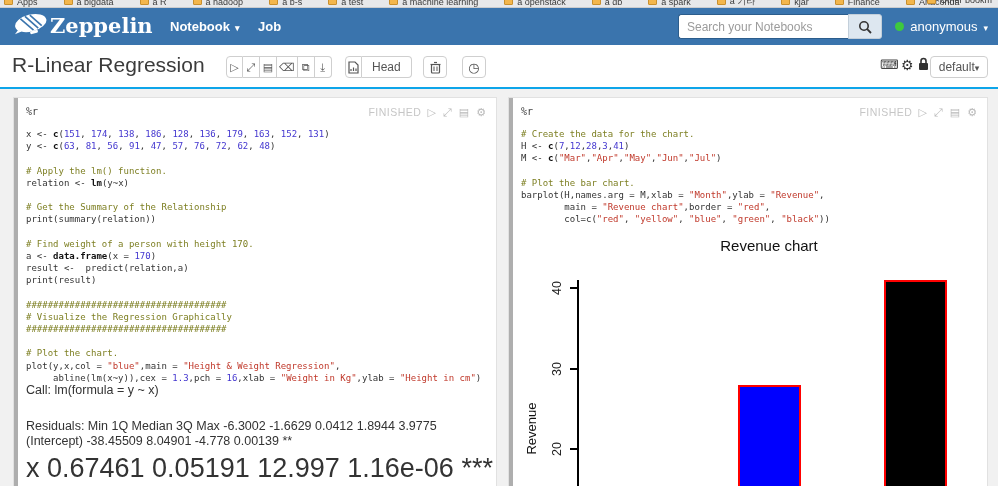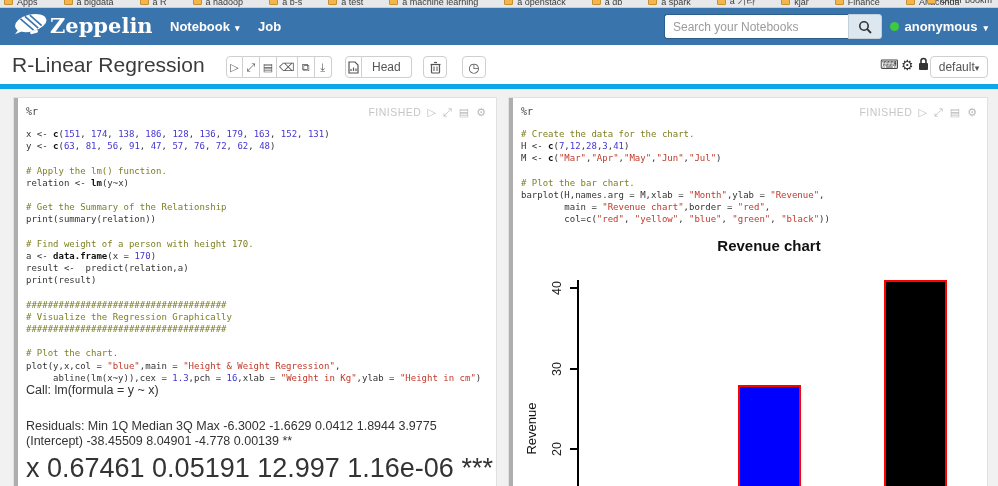--- a/index.html
+++ b/index.html
@@ -15,32 +15,32 @@
   .bm-other { position: absolute; right: 6px; top: -5px; display: inline-flex; align-items: center; gap: 4px; font-size: 9px; color: #3a3a3a; }
 
   
   .navbar { position: absolute; top: 8px; left: 0; width: 998px; height: 37px; background: #3a74ad; }
   .brand { position: absolute; left: 12px; top: 4px; display: flex; align-items: center; }
   .brand-text { font-family: "DejaVu Serif", serif; font-weight: bold; font-size: 21px; color: #ffffff; }
   .nav-menu { position: absolute; top: 0; height: 37px; display: flex; align-items: center; gap: 5px;
     color: #ffffff; font-size: 13px; font-weight: bold; cursor: pointer; }
   .caret { display: inline-block; font-size: 9px; color: inherit; transform: translateY(1px); }
   .searchbox { position: absolute; right: 116px; top: 6px; display: flex; height: 25px; }
-  .searchbox input { width: 184px; height: 25px; border: 1px solid #2c5d8c; border-right: none;
+  .searchbox input { width: 170px; height: 25px; border: 1px solid #2c5d8c; border-right: none;
     border-radius: 3px 0 0 3px; padding: 0 8px; font-size: 12px; color: #333; outline: none; }
   .searchbox input::placeholder { color: #9b9b9b; }
   .search-btn { width: 34px; height: 25px; background: #dde7f0; border: 1px solid #c3cfda;
     border-radius: 0 3px 3px 0; display: flex; align-items: center; justify-content: center; cursor: pointer; }
   .user { position: absolute; right: 10px; top: 0; height: 37px; display: flex; align-items: center; gap: 6px;
-    color: #fff; font-size: 13px; font-weight: bold; cursor: pointer; }
+    color: #fff; font-size: 13px; font-weight: normal; cursor: pointer; }
   .status-dot { width: 9px; height: 9px; border-radius: 50%; background: #3ec93e; }
 
   
   .titlebar { position: absolute; top: 45px; left: 0; width: 998px; height: 44px; background: #ffffff;
-    border-bottom: 5px solid #0ea5e9; }
+    border-bottom: 2px solid #0ea5e9; }
   .note-title { position: absolute; left: 12px; top: 8px; font-size: 21px; font-weight: 400; color: #3b3b3b; }
   .btn-group { position: absolute; top: 11px; display: flex; }
   .ibtn { min-width: 17px; height: 22px; padding: 0 2px; border: 1px solid #cfcfcf; border-left: none;
     background: #fff; color: #555; font-size: 11px; display: inline-flex; align-items: center;
     justify-content: center; cursor: pointer; line-height: 1; }
   .btn-group .ibtn:first-child { border-left: 1px solid #cfcfcf; border-radius: 4px 0 0 4px; }
   .btn-group .ibtn:last-child { border-radius: 0 4px 4px 0; }
   .btn-single { position: absolute; top: 11px; width: 24px; height: 22px; border: 1px solid #cfcfcf;
     border-radius: 4px; background: #fff; color: #555; display: flex; align-items: center;
     justify-content: center; cursor: pointer; }
@@ -70,21 +70,21 @@
   .tok-n { color: #4336cf; }
   .tok-f { color: #111; font-weight: bold; }
 
   .poutput { position: absolute; left: 12px; right: 8px; top: 285px; color: #333; font-size: 12.5px; line-height: 15px; }
   .out-gap { margin-top: 21px; }
   .out-big { margin-top: 4px; font-size: 27px; line-height: 30px; color: #333; white-space: nowrap; }
 
   
   .chart { position: absolute; inset: 0; }
   .chart-title { position: absolute; left: 100px; top: 139px; width: 320px; text-align: center;
-    font-size: 15px; font-weight: bold; color: #111; }
+    font-size: 15px; font-weight: normal; color: #111; }
   .axis-y { position: absolute; left: 68px; top: 182px; width: 2px; height: 208px; background: #000; }
   .ytick { position: absolute; left: 61px; width: 7px; height: 2px; background: #000; }
   .ytick-label { position: absolute; left: 36px; width: 24px; height: 14px; text-align: center;
     font-size: 12.5px; color: #222; transform: rotate(-90deg); }
   .ylab { position: absolute; left: -38px; top: 323px; width: 120px; height: 15px; text-align: center;
     font-size: 13px; color: #111; transform: rotate(-90deg); }
   .bar { position: absolute; border: 2px solid red; }
 </style>
 </head>
 <body>

